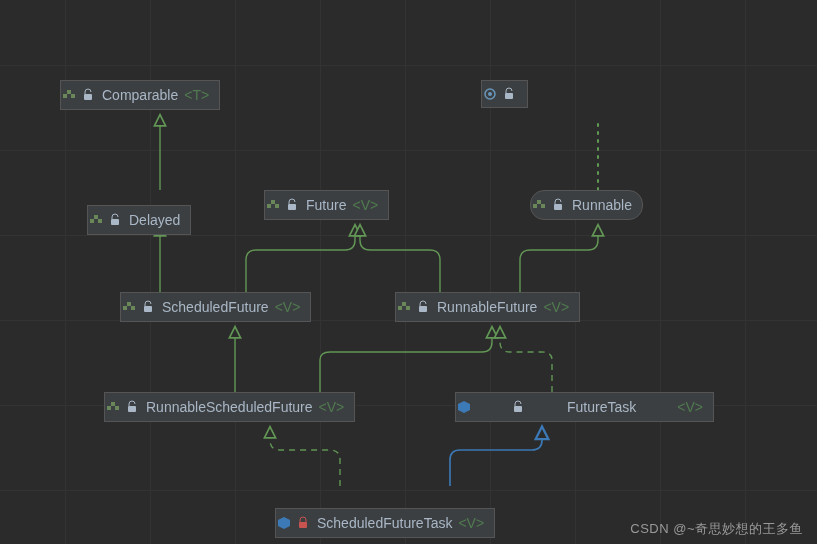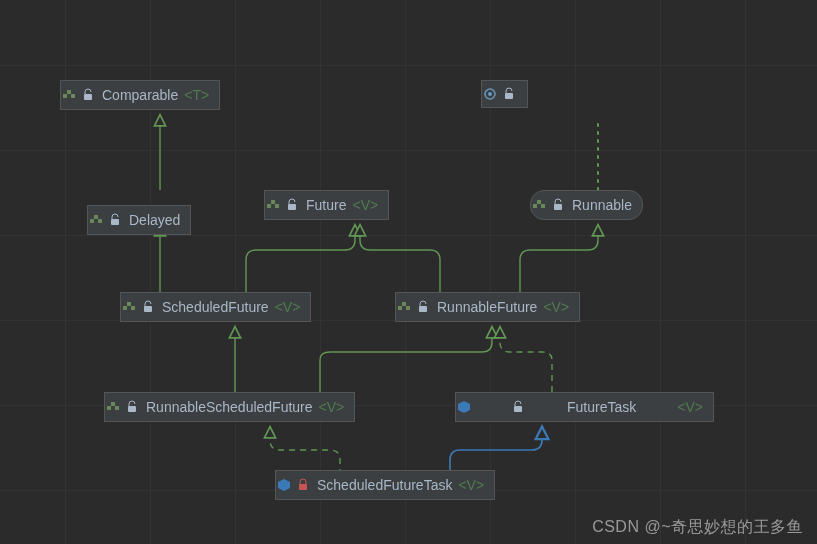--- a/index.html
+++ b/index.html
@@ -41,21 +41,21 @@
   .arrow-dashed { stroke: #629755; stroke-width: 1.4; fill: none; stroke-dasharray: 6 5; }
   .arrow-blue { stroke: #3c7ab7; stroke-width: 1.6; fill: none; }
   .arrowhead-green { fill: #2b2b2b; stroke: #629755; stroke-width: 1.2; }
   .arrowhead-blue { fill: #2b2b2b; stroke: #3c7ab7; stroke-width: 1.4; }
   .dots-green { stroke: #629755; stroke-width: 2; stroke-dasharray: 2 6; stroke-linecap: round; }
   .watermark {
     position: absolute;
     right: 14px;
     bottom: 6px;
     color: #999;
-    font-size: 16px;
+    font-size: 13px;
     letter-spacing: 0.5px;
   }
 </style>
 </head>
 <body>
 
 <div class="grid-bg"></div>
 
 <svg class="connectors">
   <defs>
@@ -202,21 +202,21 @@
         <path d="M7,1 L13,4 L13,10 L7,13 L1,10 L1,4 Z" fill="#3c7ab7"></path>
       </svg></span>
   <span class="ico"><svg width="12" height="14">
         <path d="M3,6 V4 a3,3 0 0 1 6,0" stroke="#a9b7c6" fill="none"></path>
         <rect x="2" y="6" width="8" height="6" rx="1" fill="#a9b7c6"></rect>
       </svg></span>
   <span class="label">FutureTask</span>
     <span class="gen">&lt;V&gt;</span>
 </div>
 
-<div class="node" style="left:275px; top:470px;">
+<div class="node" style="left:275px; top:508px;">
   <span class="ico"><svg width="14" height="14">
         <path d="M7,1 L13,4 L13,10 L7,13 L1,10 L1,4 Z" fill="#3c7ab7"></path>
       </svg></span>
   <span class="ico"><svg width="12" height="14">
         <path d="M3,6 V4 a3,3 0 0 1 6,0 V6" stroke="#c75450" fill="none" class="lock-closed"></path>
         <rect x="2" y="6" width="8" height="6" rx="1" fill="#c75450"></rect>
       </svg></span>
   <span class="label">ScheduledFutureTask</span>
     <span class="gen">&lt;V&gt;</span>
 </div>

